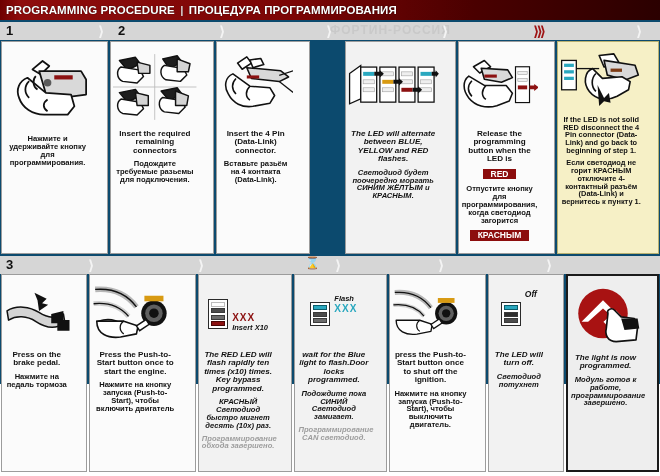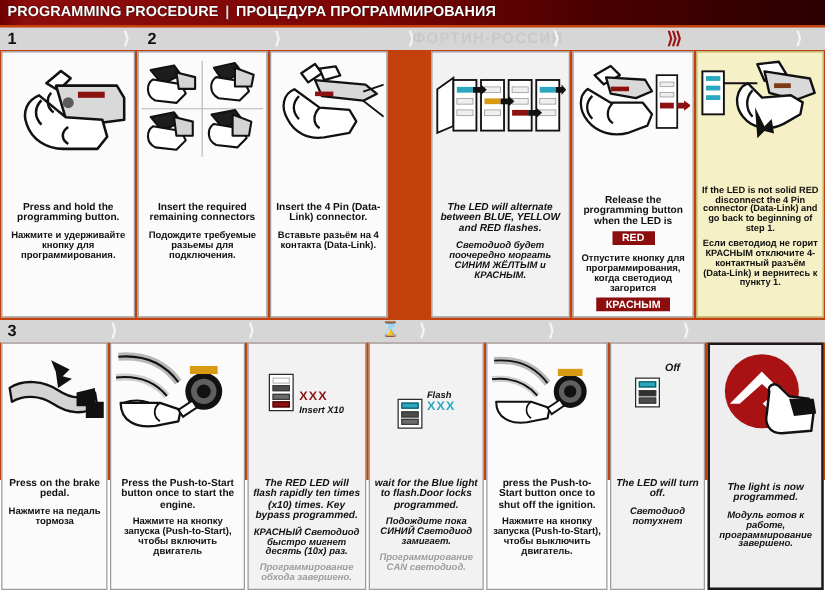--- a/index.html
+++ b/index.html
@@ -3,21 +3,21 @@
 <meta charset="utf-8">
 <style>
   * { box-sizing: border-box; }
   html, body {
     margin: 0; padding: 0;
     width: 660px; height: 476px;
     background: #ffffff;
     font-family: "Liberation Sans", sans-serif;
     overflow: hidden;
   }
-  #page { position: relative; width: 660px; height: 384px; background:#c2410c; }
+  #page { position: relative; width: 660px; height: 384px; background:#0c4a6e; }
 
   
   .titlebar {
     position:absolute; left:0; top:0; width:660px; height:20px;
     background: linear-gradient(to right,#6e0000 0%, #8e0d0d 3%, #7b0505 45%, #4a0000 72%, #2b0000 100%);
     display:flex; align-items:center;
   }
   .titlebar .tag {
     color:#ffffff; font-weight:bold; font-size:11.5px; letter-spacing:.1px;
     padding-left:6px; white-space:nowrap;
@@ -46,23 +46,22 @@
   }
   .hourglass { position:absolute; top:0px; font-size:12px; color:#8a8a8a; }
 
   
   .rowwrap { position:absolute; left:0; width:660px; display:flex; }
   .panel {
     background:#f2f2f2;
     border:1px solid #9c9c9c;
     margin:0 1px;
     display:flex; flex-direction:column; align-items:center;
-    padding:2px 2px 3px 2px;
+    padding:2px 16px 3px 2px;
     overflow:hidden;
-    gap:32px;
   }
   .panel.plain { background:#fbfbfb; }
   .panel.warn { background:#f6f0c6; border:1px solid #b8b070; }
   .panel.final { background:#eeeeee; border:2px solid #1a1a1a; }
 
   .art { width:100%; display:flex; align-items:center; justify-content:center; }
   .cap {
     text-align:center; line-height:1.04; width:100%;
     padding:0 1px;
   }
@@ -134,21 +133,20 @@
             <path d="M28 30 C18 34 14 44 18 54 C22 66 34 74 48 74 L76 74 L84 64 L80 50 L50 48 Z" fill="#fff"></path>
             <path d="M30 34 C24 40 24 48 30 54" fill="none"></path>
             <path d="M38 28 C34 32 34 40 40 44" fill="none"></path>
             <path d="M52 56 C46 60 46 66 52 70" fill="none"></path>
           </g>
           <rect x="60" y="27" width="22" height="5" fill="#8c1111"></rect>
           <circle cx="52" cy="36" r="4.5" fill="#5b5b5b"></circle>
         </svg>
       </div>
       <div class="cap">
-        <div class="en">Press and hold the programming button.</div>
         <div class="ru">Нажмите и удерживайте кнопку для программирования.</div>
       </div>
     </div>
 
     <div class="panel plain" style="width:110px; height:213px;">
       <div class="art" style="height:86px;">
         <svg width="104" height="82" viewBox="0 0 104 82">
           <line x1="52" y1="0" x2="52" y2="82" stroke="#b6b6b6" stroke-width="1"></line>
           <line x1="0" y1="41" x2="104" y2="41" stroke="#b6b6b6" stroke-width="1"></line>
           <g stroke="#111" stroke-width="1.8" fill="#fff" stroke-linejoin="round">
@@ -359,21 +357,21 @@
         </div>
       </div>
       <div class="cap">
         <div class="en it">The RED LED will flash rapidly ten times (x10) times. Key bypass programmed.</div>
         <div class="ru it">КРАСНЫЙ Светодиод быстро мигнет десять (10х) раз.</div>
         <div class="ru it grey">Программирование обхода завершено.</div>
       </div>
     </div>
 
     <div class="panel" style="width:100px; height:198px;">
-      <div class="art" style="height:74px;align-items:flex-end;">
+      <div class="art" style="height:74px;">
         <div class="ledmod">
           <div class="ledbody">
             <div class="ledslot blue"></div>
             <div class="ledslot" style="background:#4c4c4c;"></div>
             <div class="ledslot" style="background:#6b6b6b;"></div>
           </div>
           <div style="display:flex; flex-direction:column; align-items:flex-start; margin-bottom:20px;">
             <div class="flashlabel">Flash</div>
             <div class="xxx blue">XXX</div>
           </div>

